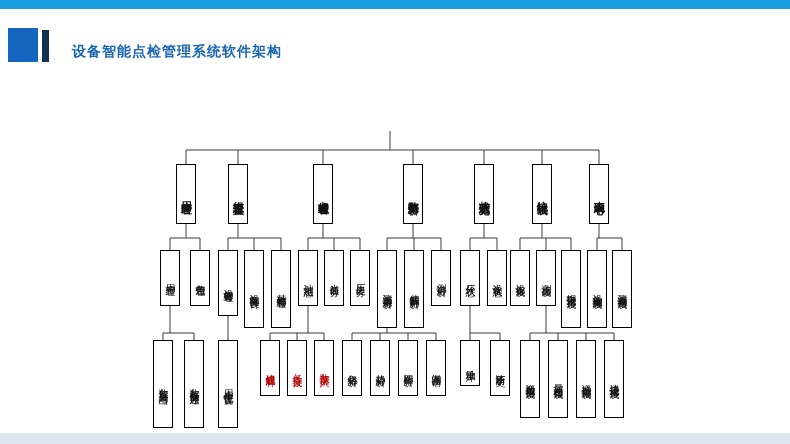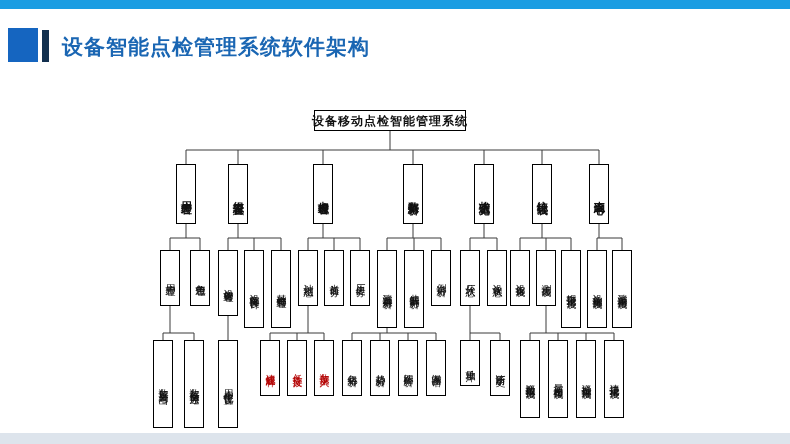--- a/index.html
+++ b/index.html
@@ -13,21 +13,21 @@
   }
   html,body{margin:0;padding:0;background:#e9e9e9;}
   .page{
     position:relative;width:790px;height:444px;background:#ffffff;overflow:hidden;
     font-family:"DejaVu Sans","Liberation Sans",sans-serif;outline:1px solid #d6d6d6;
   }
   .top-strip{position:absolute;left:0;top:0;width:790px;height:9px;background:var(--top-strip);}
   .bottom-strip{position:absolute;left:0;top:433px;width:790px;height:11px;background:var(--bottom-strip);}
   .hdr-block{position:absolute;left:8px;top:28px;width:30px;height:34px;background:var(--header-block);}
   .hdr-bar{position:absolute;left:42px;top:30px;width:7px;height:32px;background:var(--header-bar);}
-  .title{position:absolute;left:62px;top:33px;margin:0;font-size:21px;font-weight:bold;
+  .title{position:absolute;left:62px;top:33px;margin:10px;font-size:14px;font-weight:bold;
          color:var(--title);letter-spacing:1px;white-space:nowrap;}
   .diagram{position:absolute;left:0;top:0;width:790px;height:444px;}
   .wires{position:absolute;left:0;top:0;pointer-events:none;}
   .box{
     position:absolute;box-sizing:border-box;border:1px solid var(--box-border);background:#fff;
     display:flex;align-items:center;justify-content:center;color:#111;line-height:1;
   }
   .h{font-size:12px;font-weight:bold;letter-spacing:1px;white-space:nowrap;}
   .v{writing-mode:vertical-rl;text-orientation:upright;font-size:10px;letter-spacing:1px;width:20px;}
   .lv1{font-weight:bold;font-size:11px;}
@@ -56,21 +56,20 @@
            M542 224 V238 M520 238 H571 M520 238 V250 M546 238 V250 M571 238 V250
            M599 224 V238 M597 238 H622 M597 238 V250 M622 238 V250"></path>
       <path fill="none" stroke="#3a3a3a" stroke-width="1" d="M170 306 V333 M163 333 H194 M163 333 V340 M194 333 V340
            M228 316 V340
            M308 306 V333 M270 333 H324 M270 333 V340 M297 333 V340 M324 333 V340
            M387 328 V333 M352 333 H436 M352 333 V340 M380 333 V340 M408 333 V340 M436 333 V340
            M470 306 V340 M470 333 H500 M500 333 V340
            M546 306 V333 M530 333 H614 M530 333 V340 M558 333 V340 M586 333 V340 M614 333 V340"></path>
     </svg>
 
-    <div class="box h" style="left:314px;top:110px;width:152px;height:21px">设备移动点检智能管理系统</div>
 
     <div class="box v lv1" style="left:176px;top:164px;height:60px">用户管理</div>
     <div class="box v lv1" style="left:228px;top:164px;height:60px">组态设置</div>
     <div class="box v lv1" style="left:313px;top:164px;height:60px">点检管理</div>
     <div class="box v lv1" style="left:403px;top:164px;height:60px">数据分析</div>
     <div class="box v lv1" style="left:474px;top:164px;height:60px">状态浏览</div>
     <div class="box v lv1" style="left:532px;top:164px;height:60px">统计报表</div>
     <div class="box v lv1" style="left:589px;top:164px;height:60px">查询中心</div>
 
     <div class="box v" style="left:160px;top:250px;height:56px">用户管理</div>

